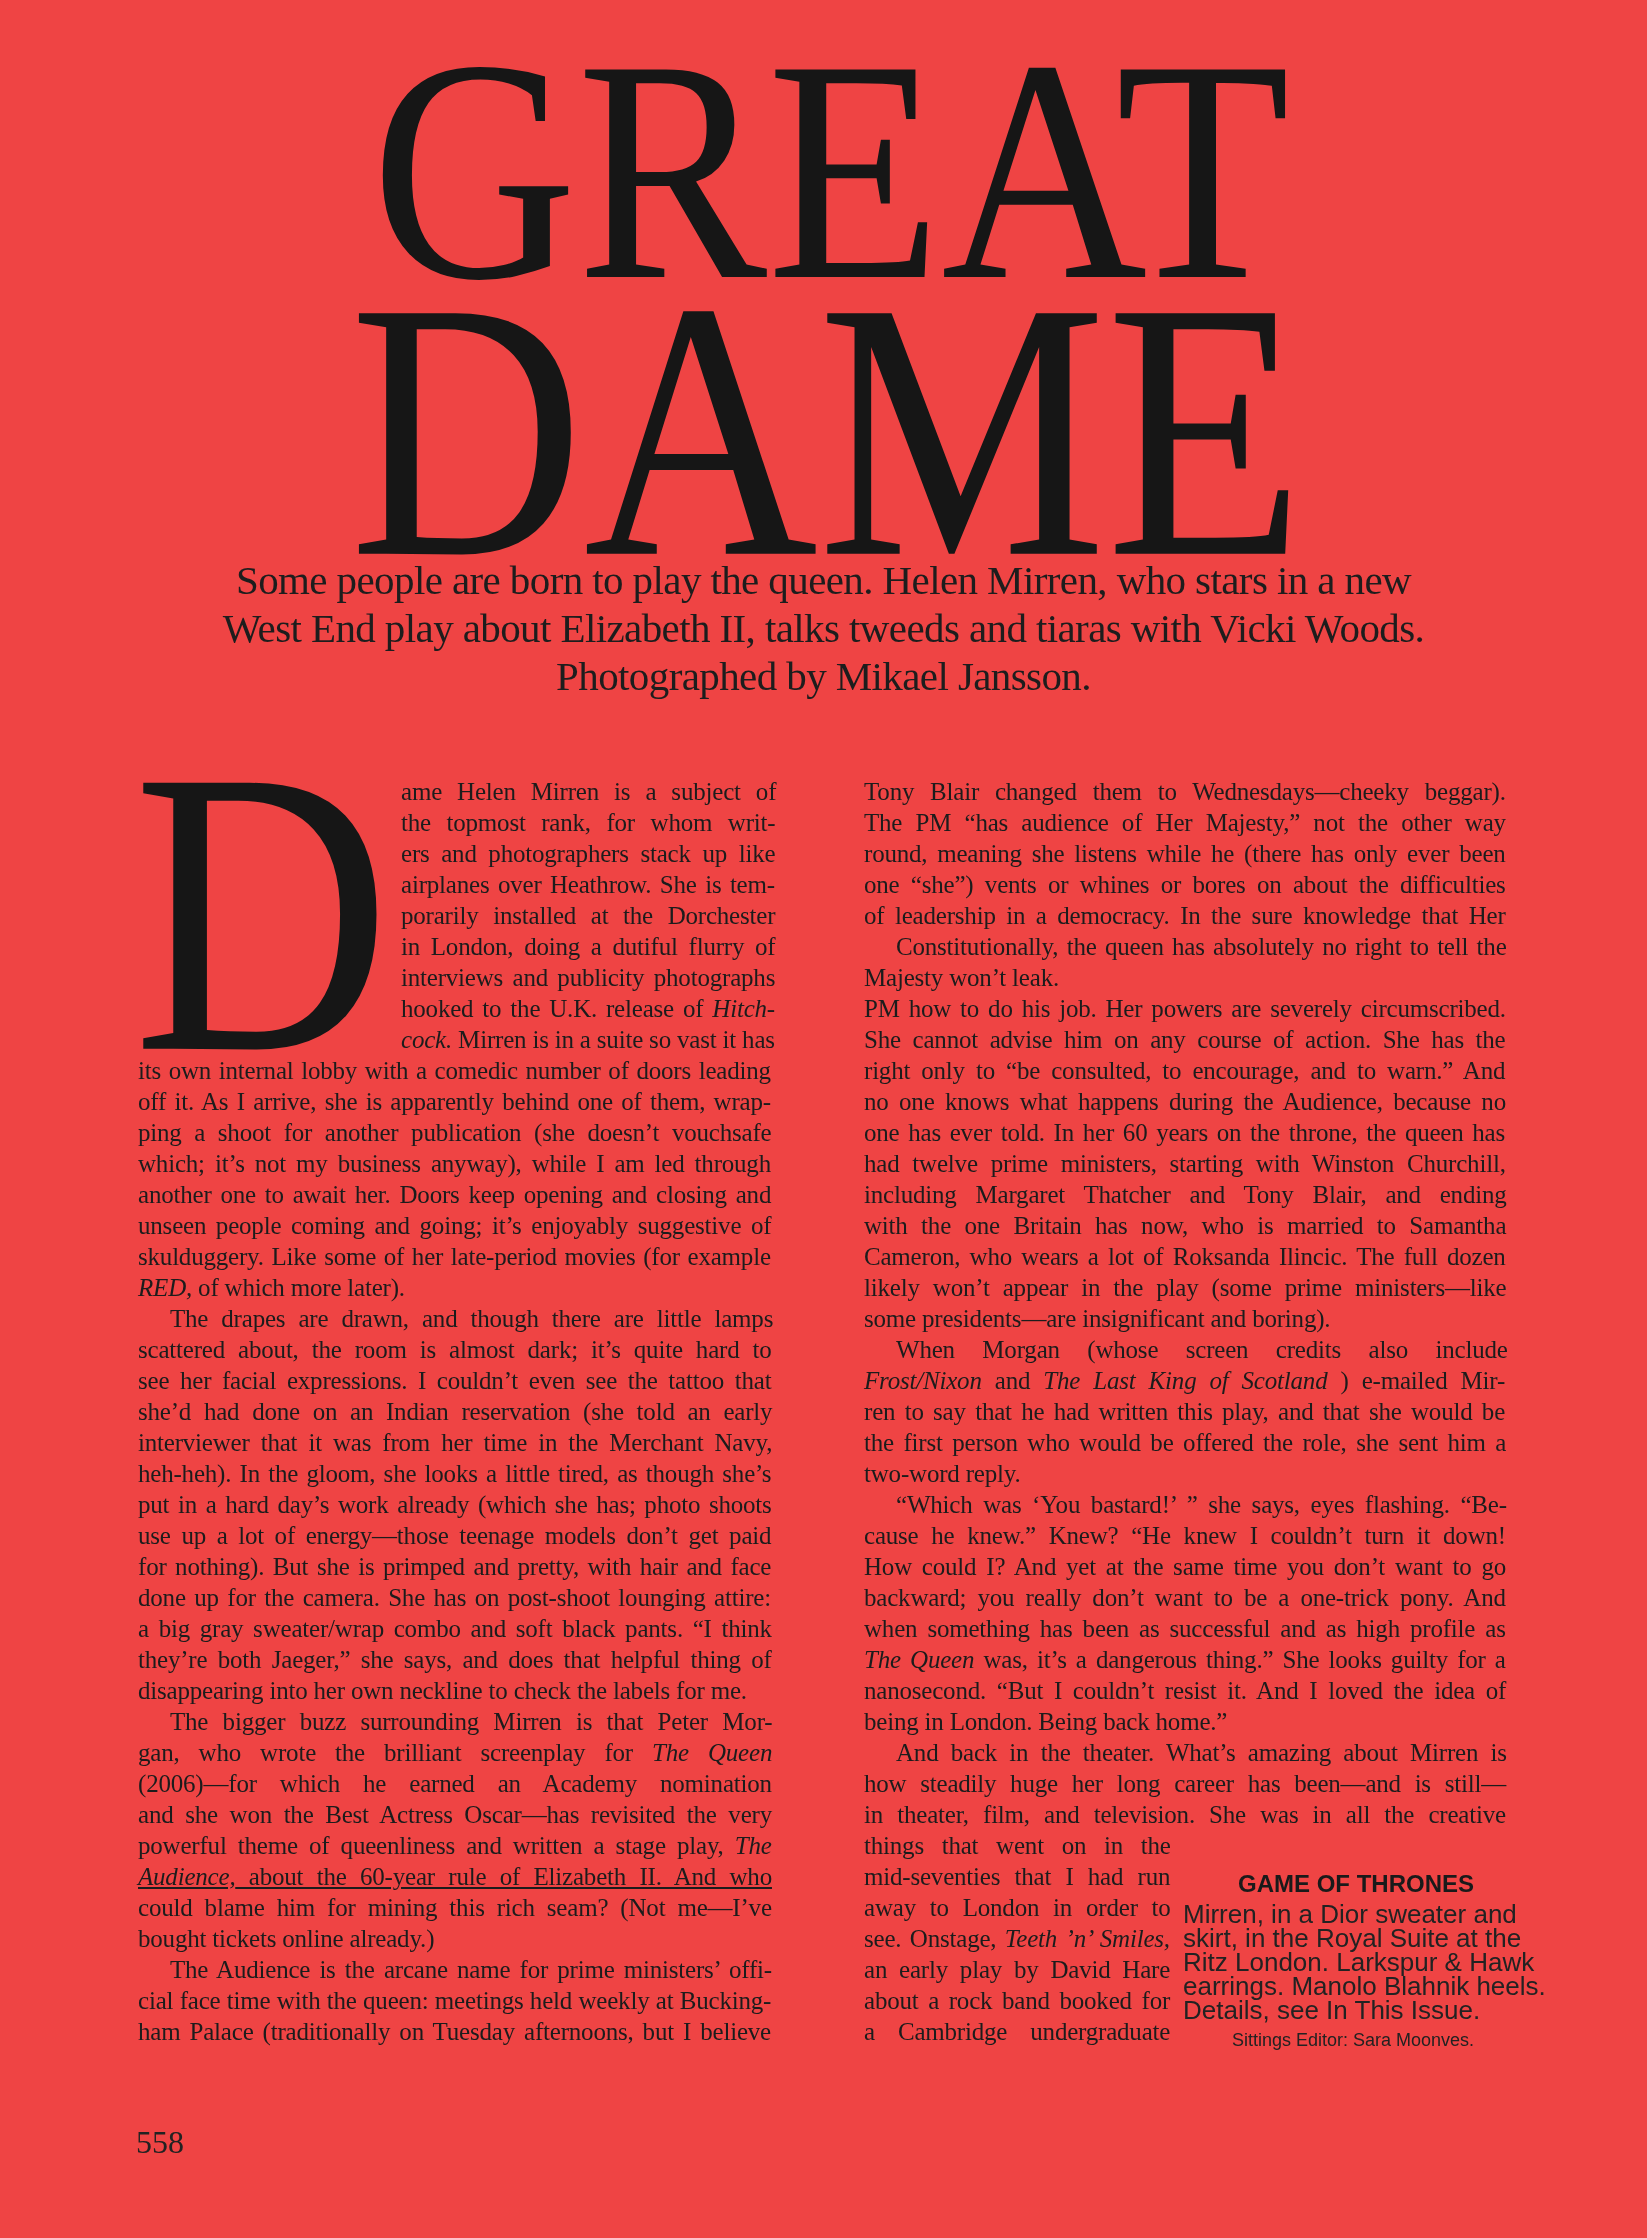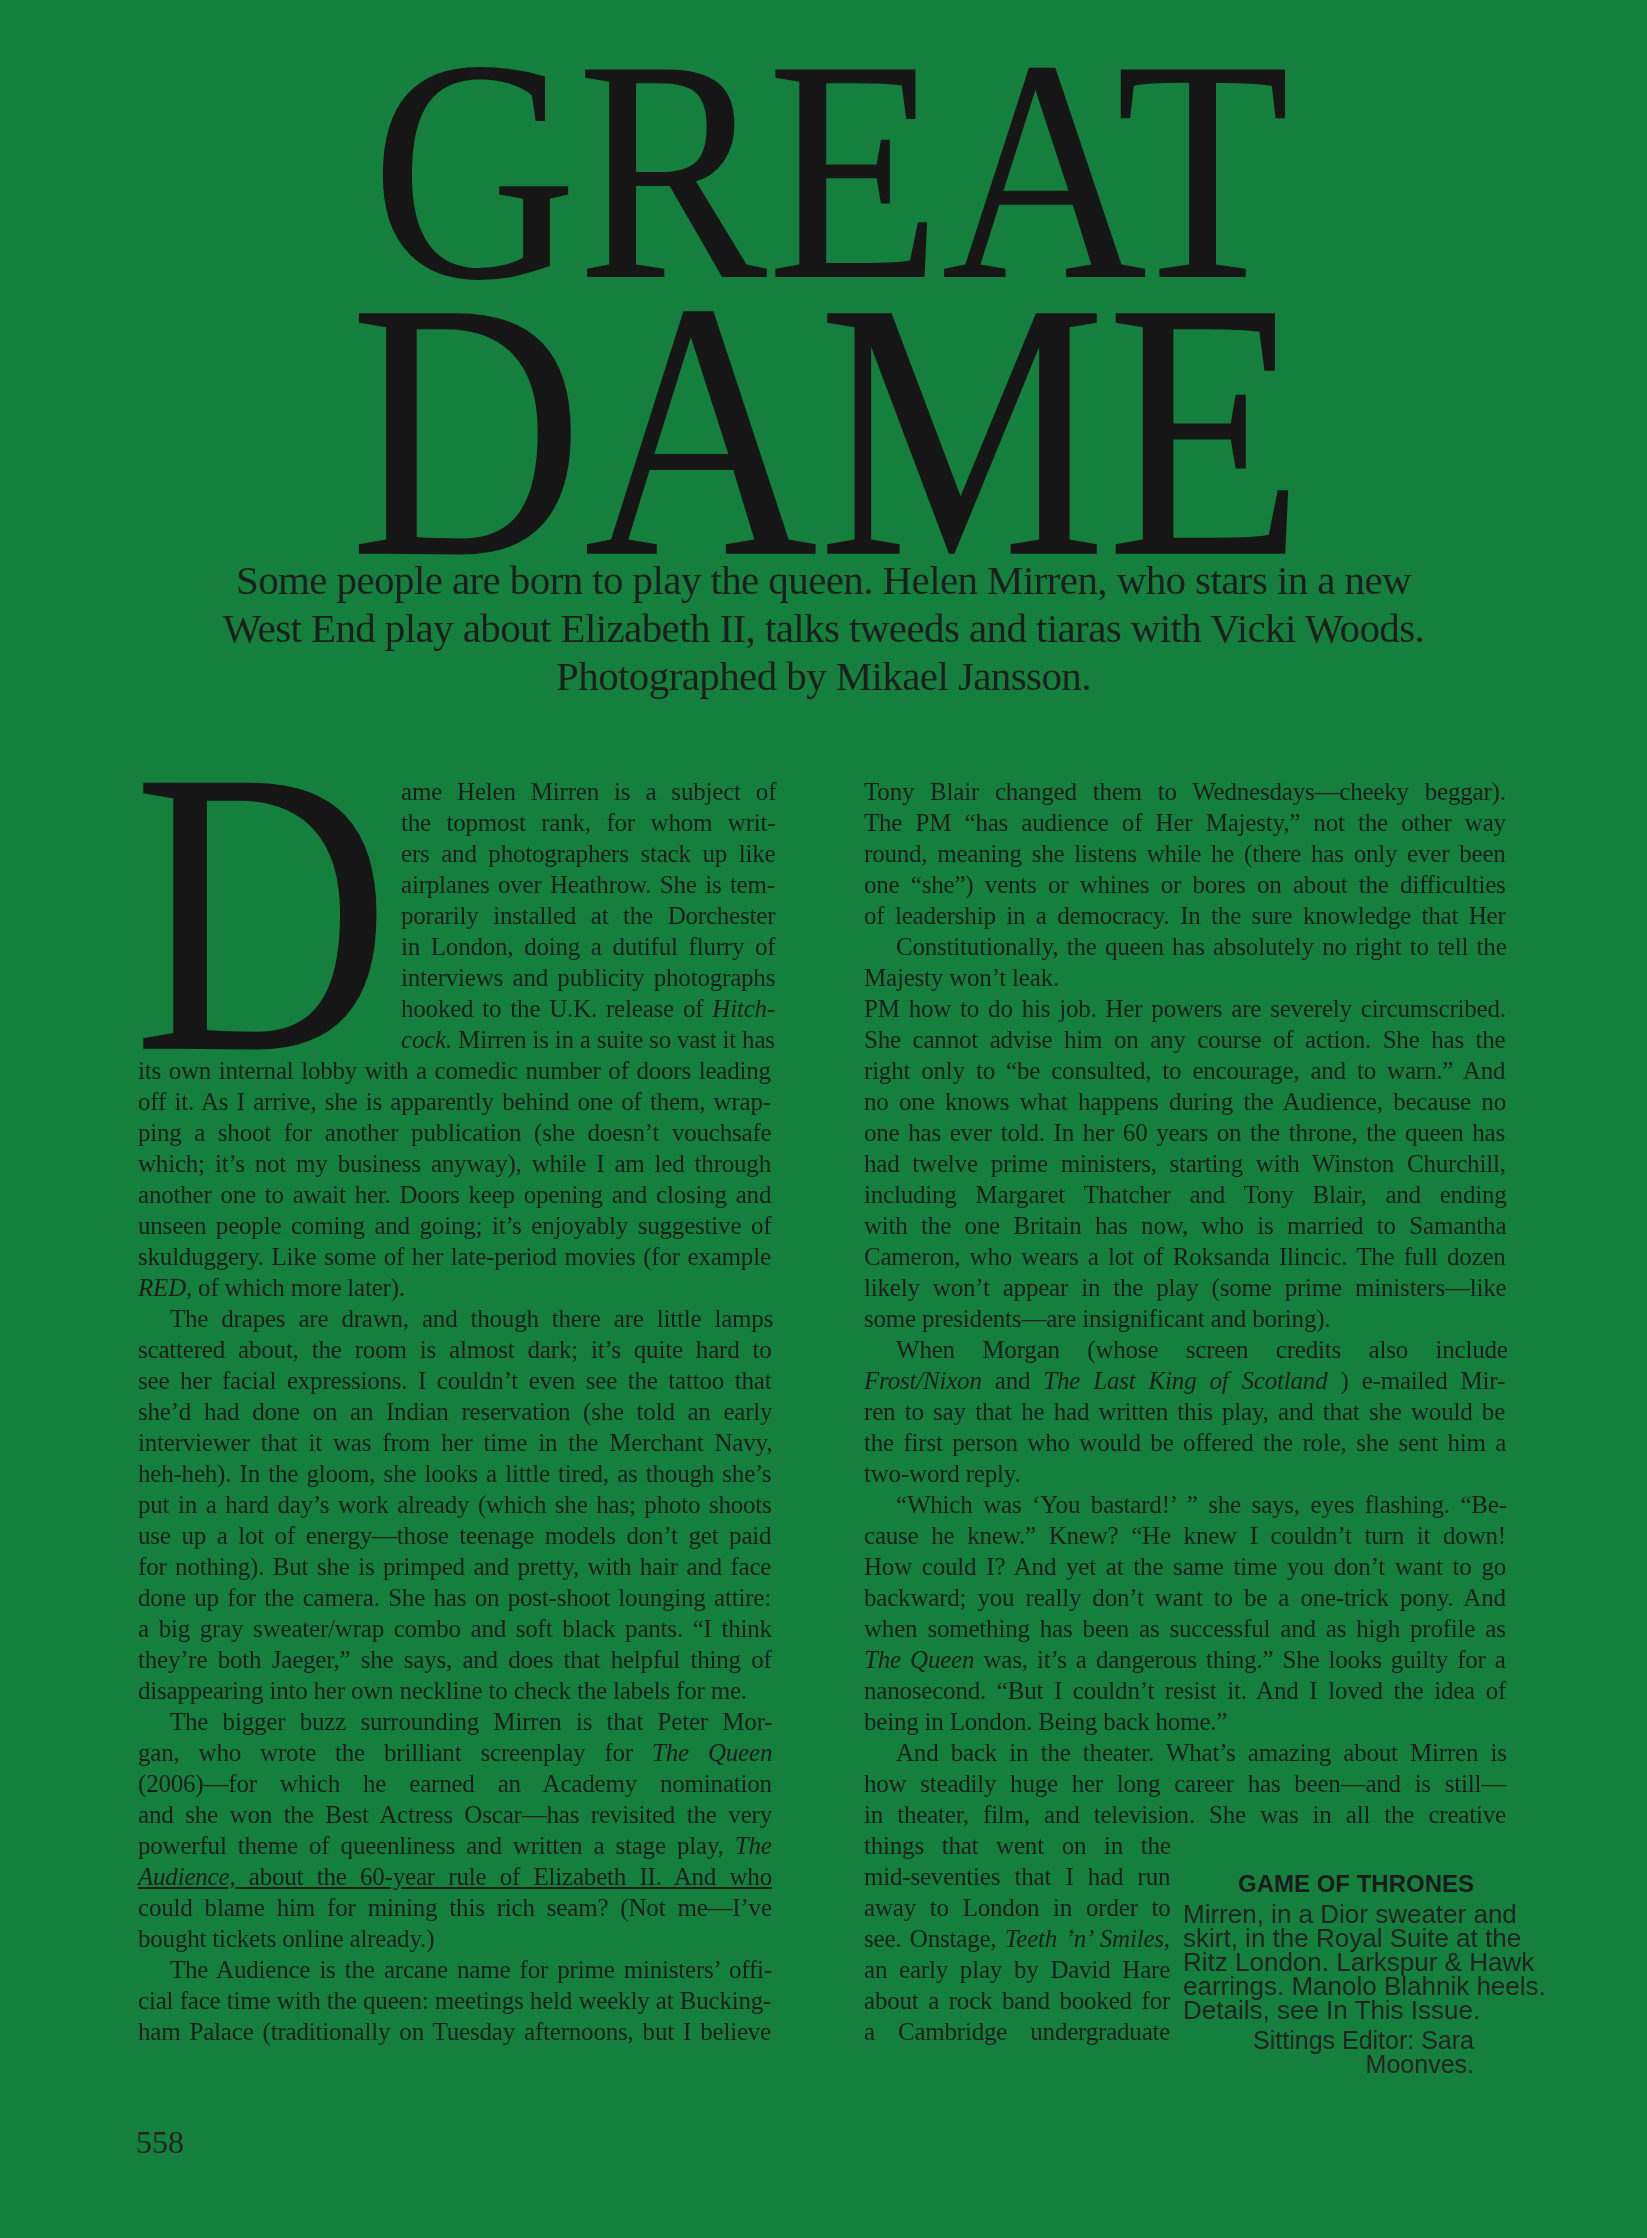--- a/index.html
+++ b/index.html
@@ -1,16 +1,16 @@
 <!DOCTYPE html>
 <html style="font-size:10px"><head>
 <meta charset="utf-8">
 <style>
   html,body{margin:0;padding:0;background:#e8e8e6;}
-  .page{position:relative;width:1647px;height:2239px;background:#15803d;color:#1c1c1c;
+  .page{position:relative;width:1647px;height:2239px;background:#ef4444;color:#1c1c1c;
         font-family:"Liberation Serif","DejaVu Serif",serif;overflow:hidden;}
   
   .headline{position:absolute;left:342px;top:57px;width:963px;height:507px;}
   .headline text{font-family:"Liberation Serif","DejaVu Serif",serif;fill:#161616;}
   
   .deck{position:absolute;left:0;top:556px;width:1647px;text-align:center;
         font-size:41px;line-height:48px;letter-spacing:-0.6px;color:#1d1d1d;}
   
   .col{position:absolute;top:776px;font-size:25px;line-height:31px;letter-spacing:-0.2px;}
   .col-left{left:138px;width:642px;}
@@ -23,21 +23,21 @@
   
   .dropcap{position:absolute;left:-5px;top:6.3px;width:257px;height:269px;}
   .dropcap text{font-family:"Liberation Serif","DejaVu Serif",serif;fill:#161616;}
   
   .credit{position:absolute;left:1183px;top:1870px;width:291px;text-align:right;
           font-family:"Liberation Sans","DejaVu Sans",sans-serif;color:#222;}
   .credit-title{font-size:24px;font-weight:bold;line-height:28px;letter-spacing:0;color:#1a1a1a;}
   .credit-lines{margin-top:3.8px;font-size:26px;line-height:24px;}
   .credit .line{white-space:nowrap;}
   .credit .t{display:inline-block;transform-origin:100% 50%;}
-  .credit-sittings{margin-top:6.3px;font-size:25px;line-height:24px;}
+  .credit-sittings{margin-top:6.3px;font-size:18px;line-height:24px;}
   
   .folio{position:absolute;left:136px;top:2126px;font-size:32px;line-height:32px;color:#222;}
 </style>
 </head>
 <body>
 
 <div class="page">
 
   <svg class="headline" viewBox="0 0 1520 800" preserveAspectRatio="none" aria-hidden="true">
     <text x="46" y="347" font-size="500" textLength="1450" lengthAdjust="spacingAndGlyphs">GREAT</text>

